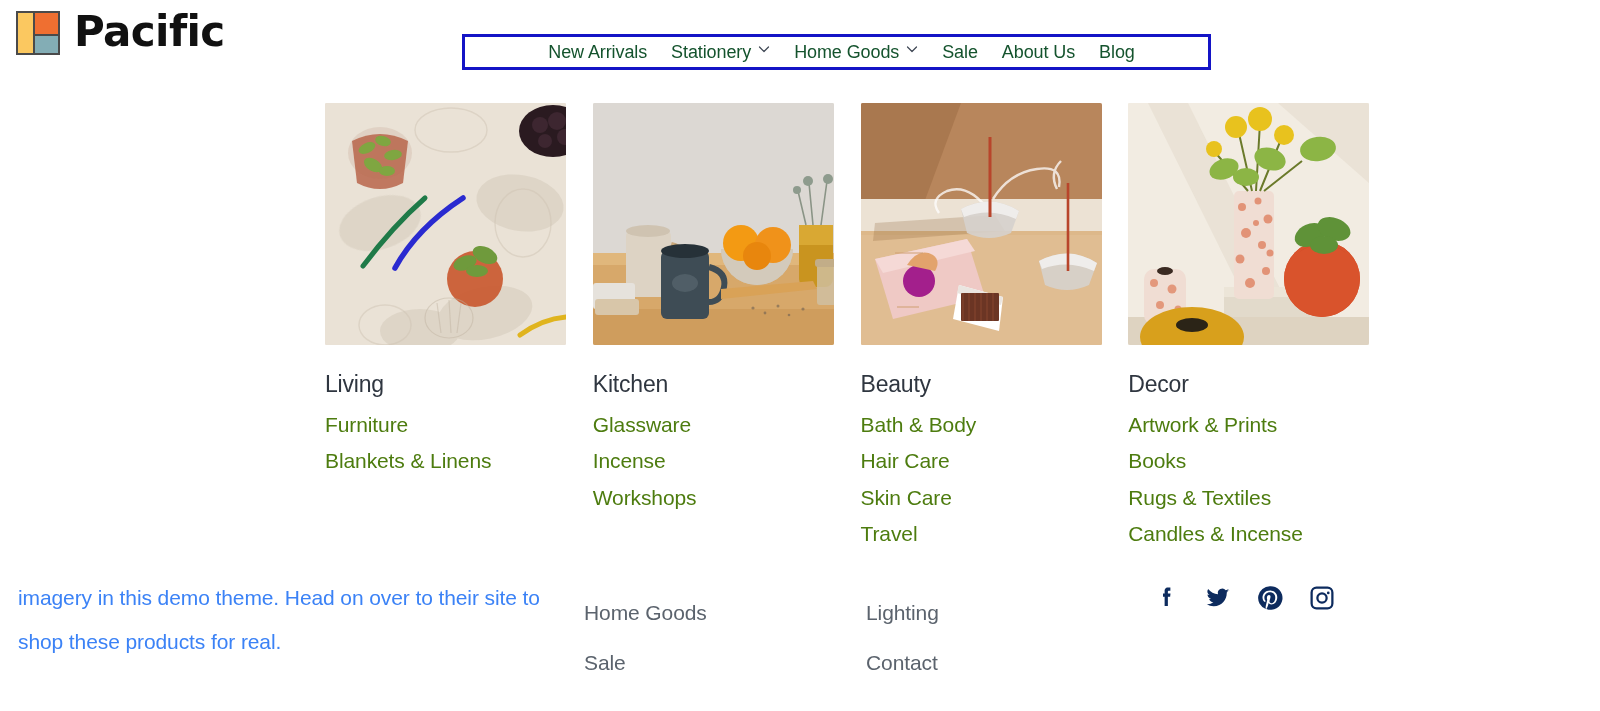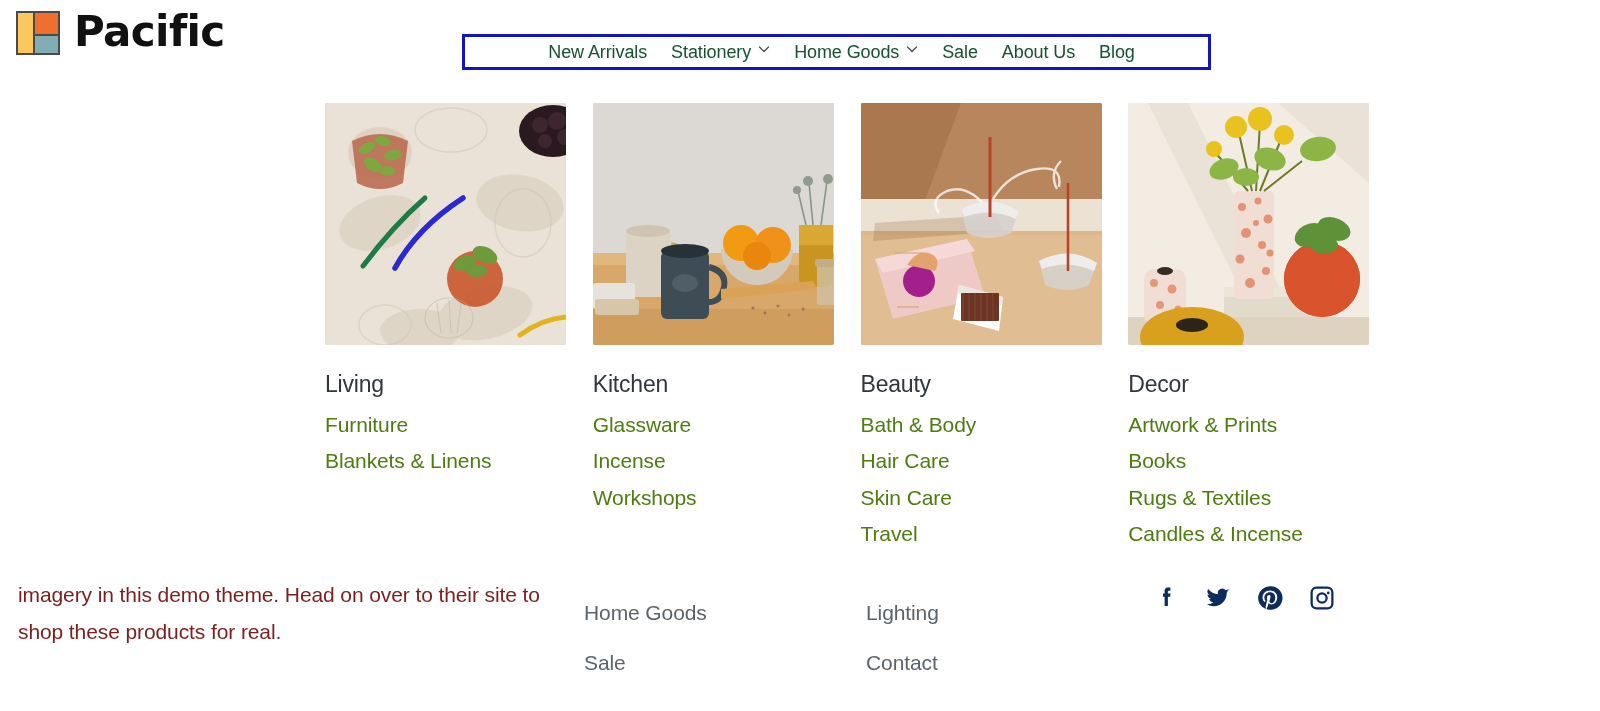--- a/index.html
+++ b/index.html
@@ -142,22 +142,22 @@
     position: absolute;
     left: 0; top: 520px;
     width: 1600px; height: 191px;
     z-index: 10;
   }
   .footer-about {
     position: absolute;
     left: 18px; top: 56px;
     width: 530px;
     font-size: 21px;
-    line-height: 37px;
-    color: #7f1d1d;
+    line-height: 44px;
+    color: #3b82f6;
     letter-spacing: -0.1px;
   }
   .footer-col {
     position: absolute;
     top: 18px;
     list-style: none;
     margin: 0; padding: 0;
   }
   .footer-col.c1 { left: 584px; }
   .footer-col.c2 { left: 866px; }

